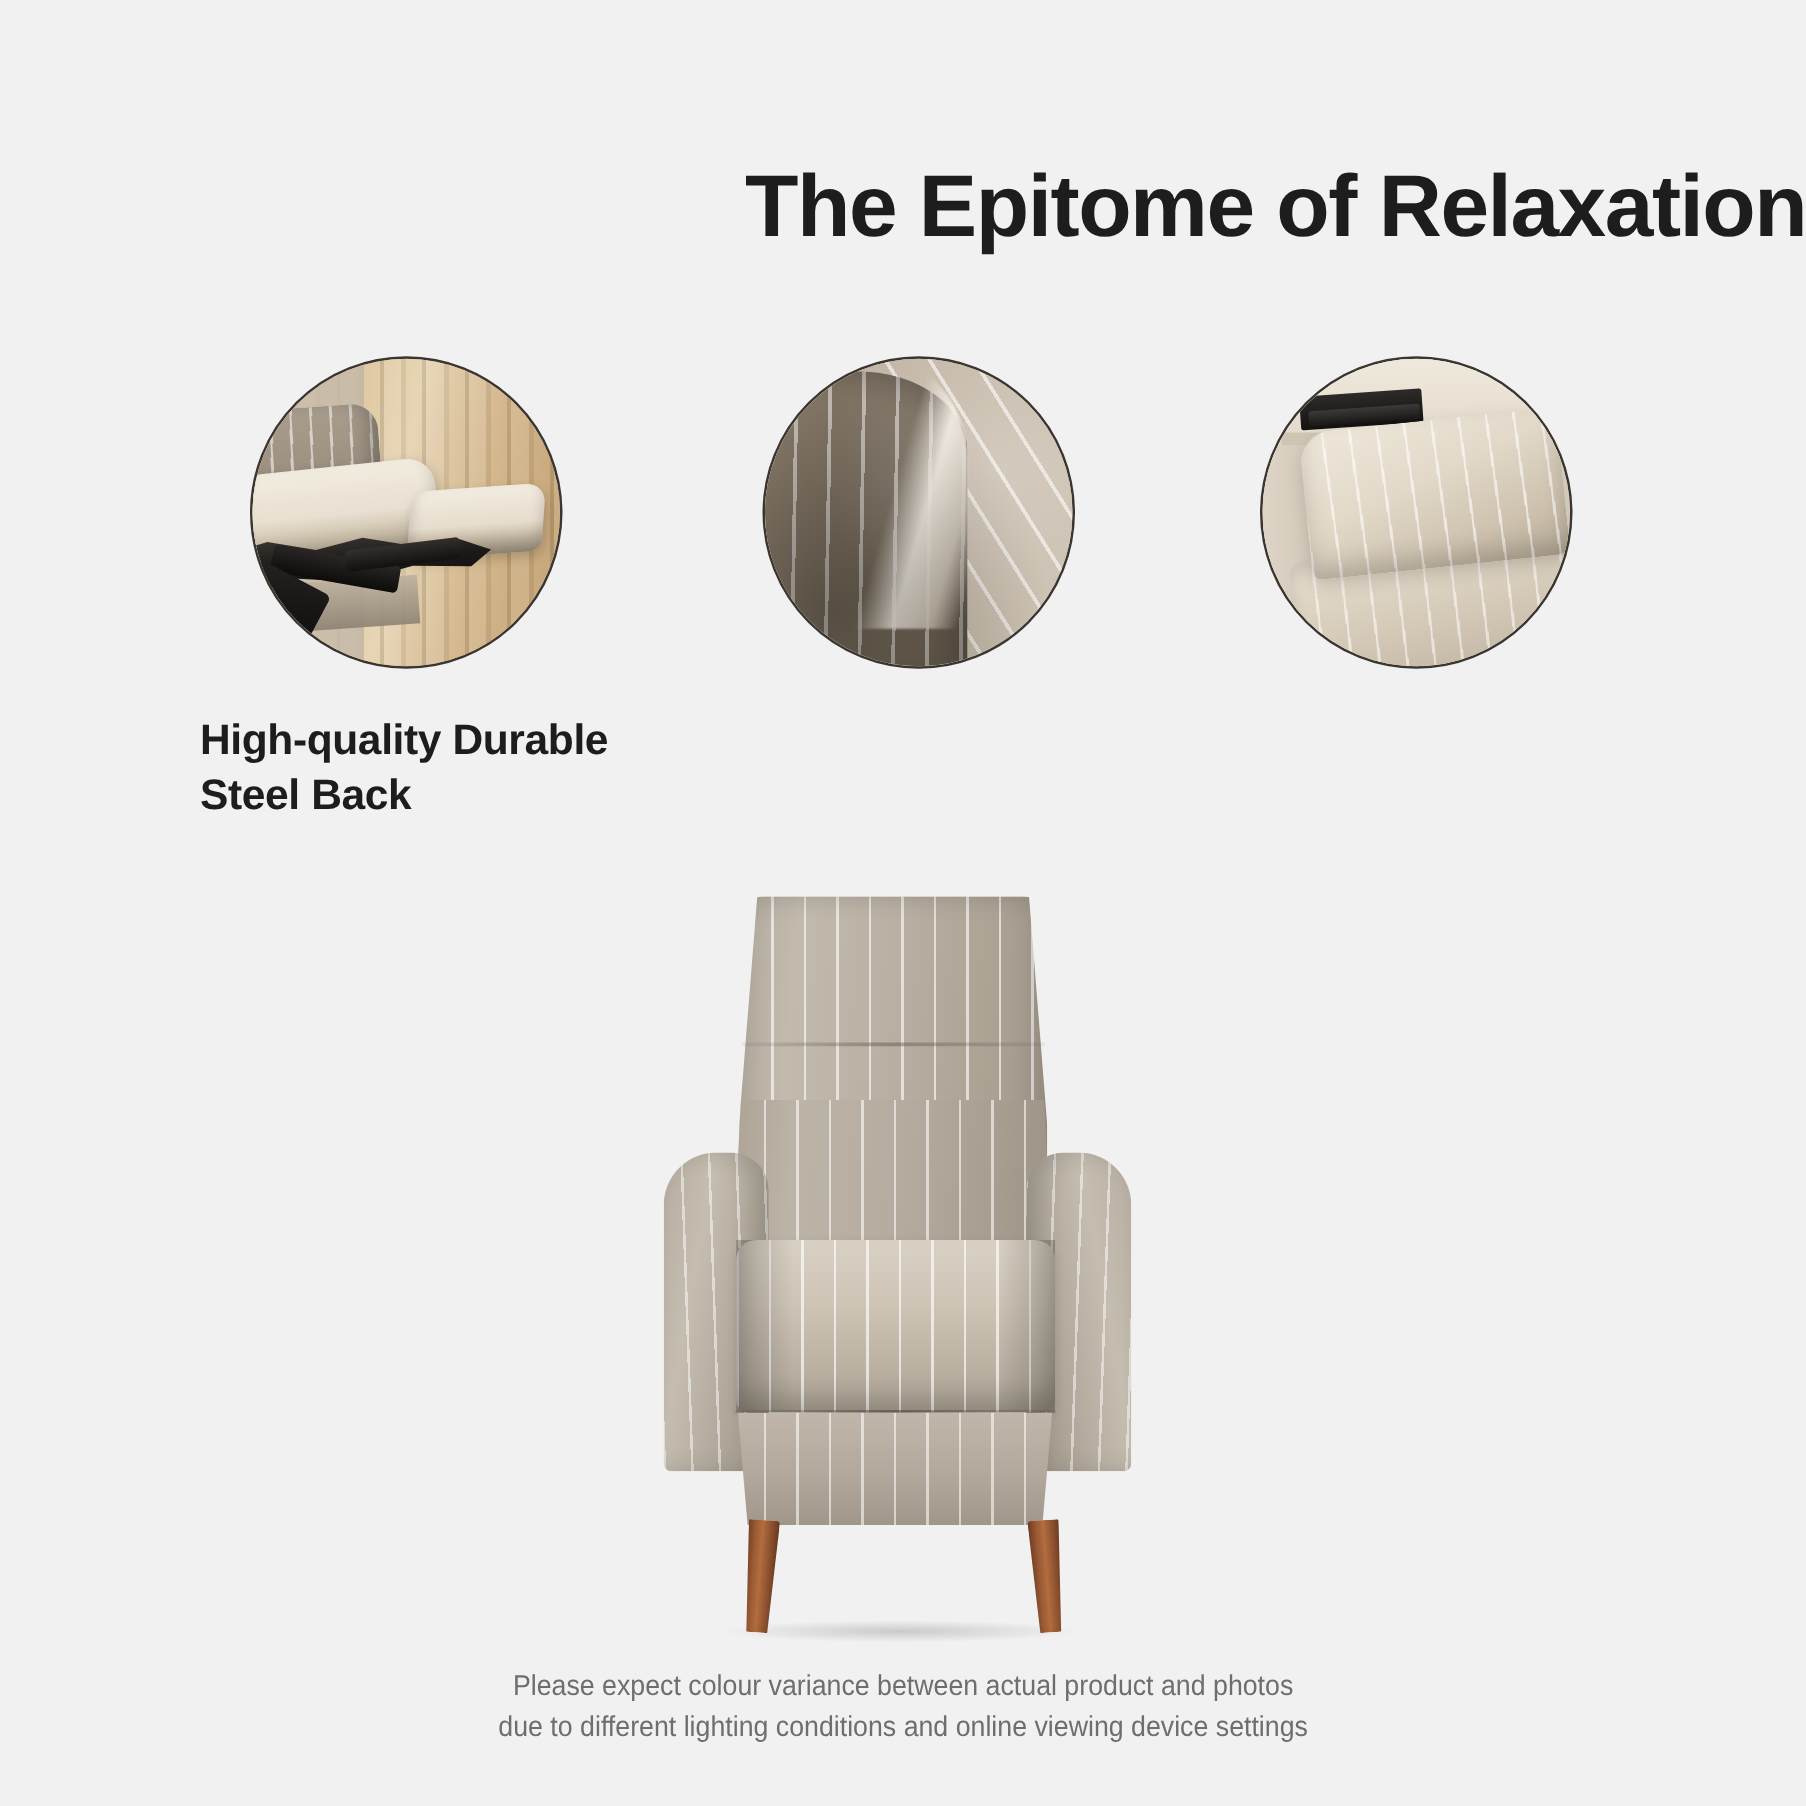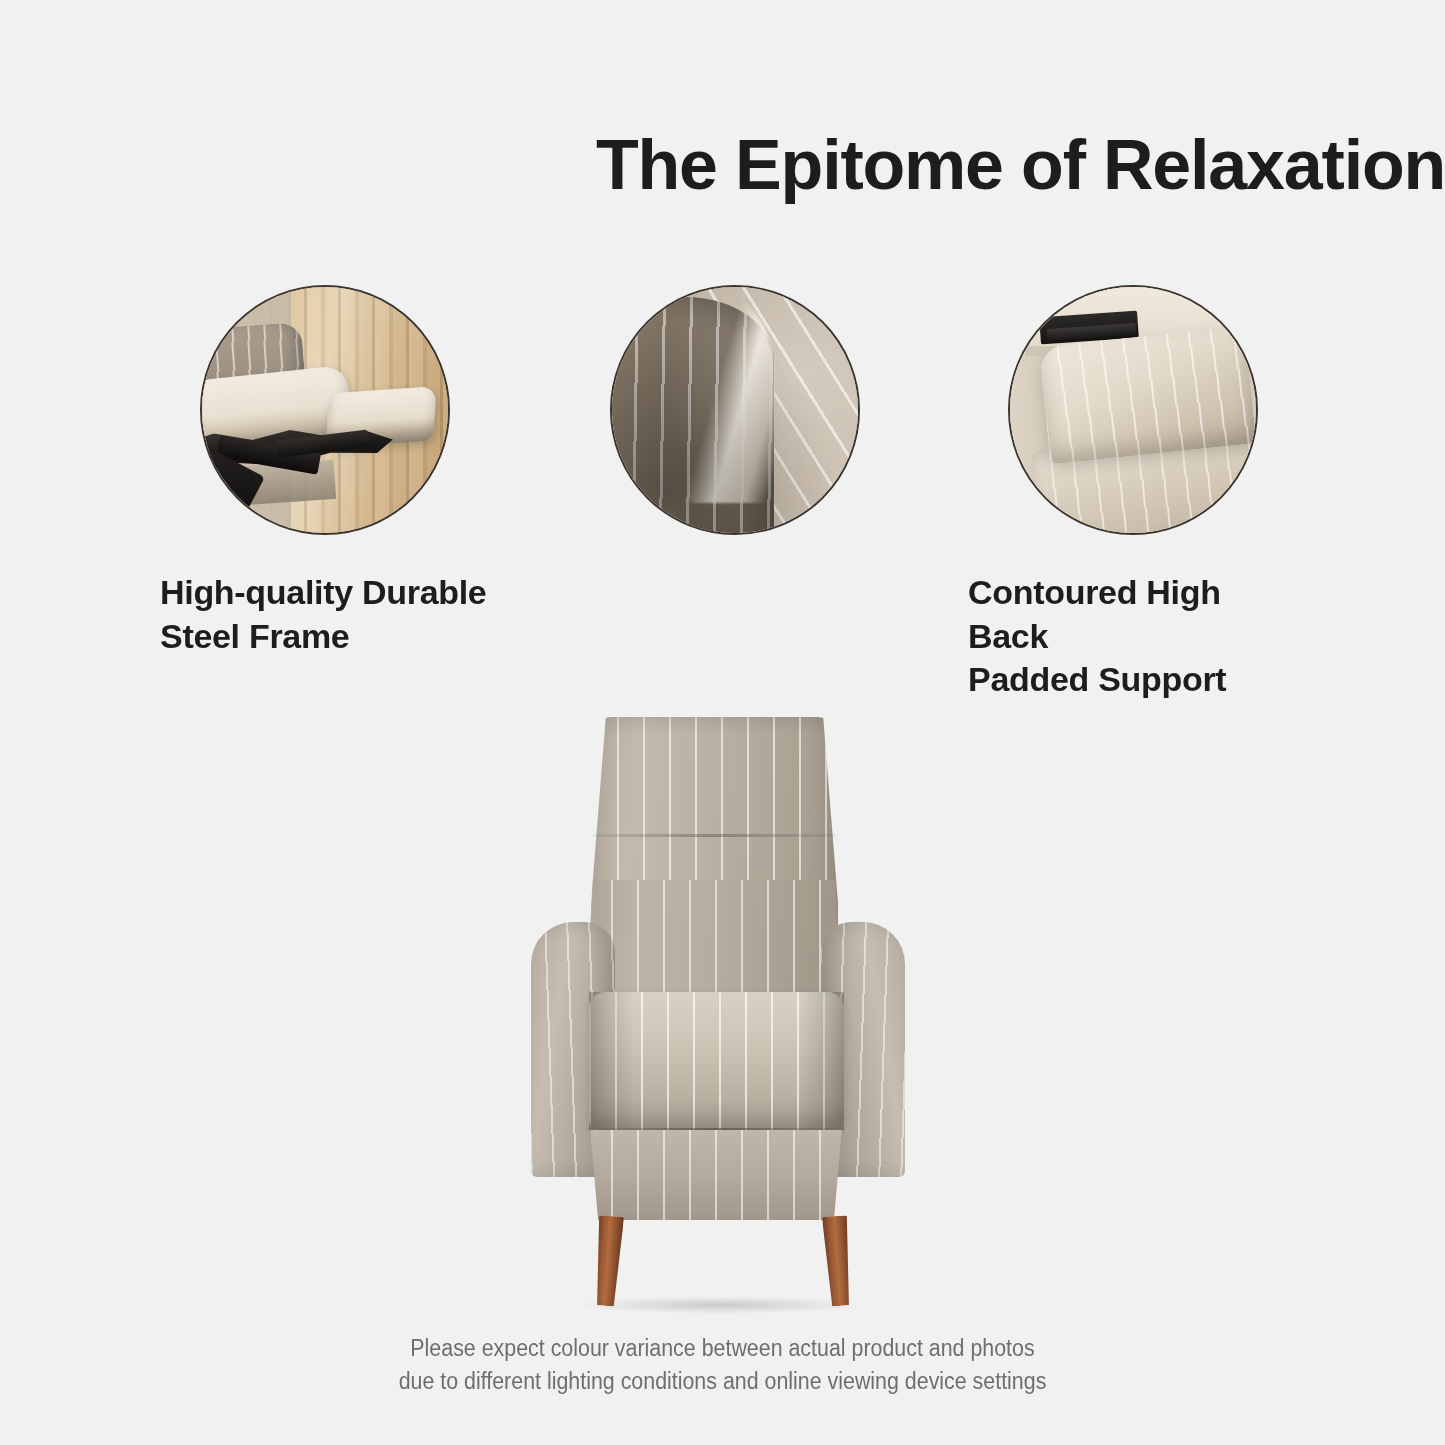--- a/index.html
+++ b/index.html
@@ -304,21 +304,21 @@
           <div class="c1-seat2"></div>
           <div class="c1-rail"></div>
           <div class="c1-mech"></div>
           <div class="c1-arm1"></div>
           <div class="c1-arm2"></div>
           <div class="c1-arm3"></div>
         </div>
       </div>
       <div class="cap">
         <span>High-quality Durable</span>
-        <span class="l2">Steel Frame</span>
+        <span class="l2">Steel Back</span>
       </div>
     </div>
 
     <div class="feature f1">
       <div class="circle">
         <div class="inner">
           <div class="c2-bg"></div>
           <div class="c2-right"></div>
           <div class="c2-arm"></div>
           <div class="c2-roll"></div>
@@ -332,24 +332,20 @@
         <div class="inner">
           <div class="c3-bg"></div>
           <div class="c3-wallpanel"></div>
           <div class="c3-shelf"></div>
           <div class="c3-book"></div>
           <div class="c3-book2"></div>
           <div class="c3-side"></div>
           <div class="c3-lower"></div>
           <div class="c3-pillow"></div>
         </div>
-      </div>
-      <div class="cap">
-        <span>Contoured High Back</span>
-        <span class="l2">Padded Support</span>
       </div>
     </div>
 
   </div>
 
   <div class="hero">
     <div class="chair">
       <div class="back"></div>
       <div class="back-lower"></div>
       <div class="back-seam"></div>

